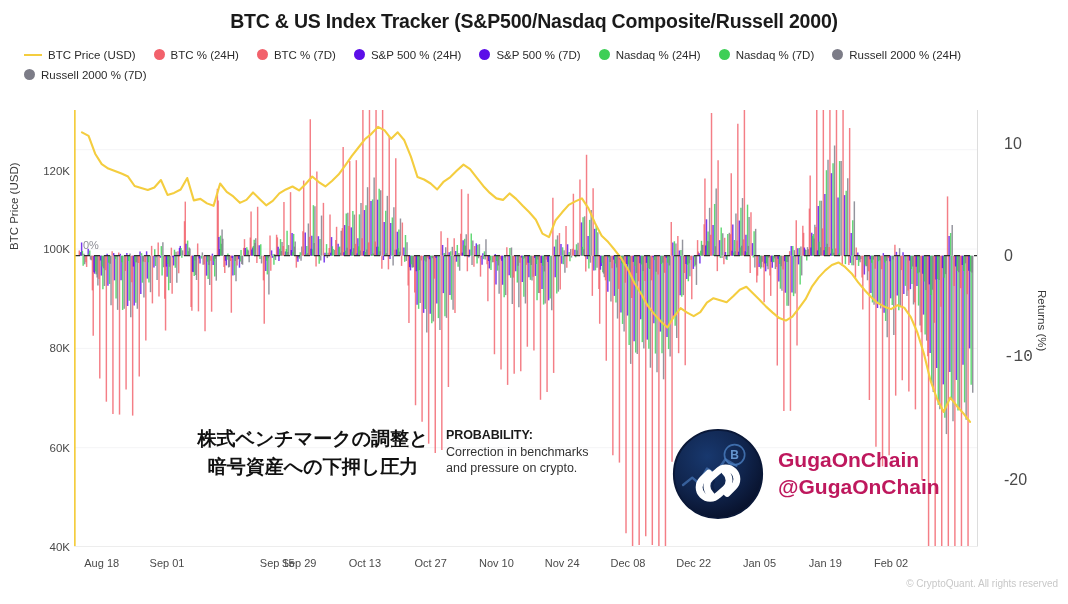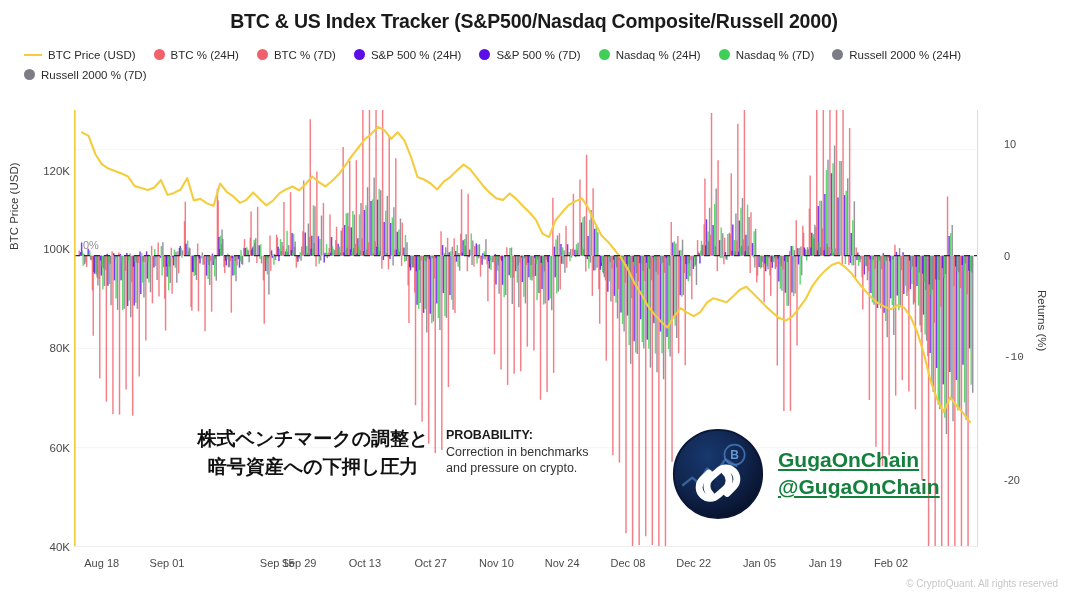--- a/index.html
+++ b/index.html
@@ -91,21 +91,21 @@
     color: #4a4a4a;
     transform: translateY(-50%);
   }
   #y-left-ticks { position: absolute; left: 24px; top: 0; width: 46px; height: 604px; }
 
   #y-right-ticks { position: absolute; left: 1004px; top: 0; width: 50px; height: 604px; }
   .ytick-right {
     position: absolute;
     left: 0;
     text-align: left;
-    font-size: 11px;
+    font-size: 16px;
     color: #4a4a4a;
     transform: translateY(-50%);
   }
 
   #x-ticks { position: absolute; left: 0; top: 557px; width: 1068px; height: 18px; }
   .xtick {
     position: absolute;
     font-size: 11px;
     color: #4a4a4a;
     transform: translateX(-50%);
@@ -172,24 +172,23 @@
     position: absolute;
     left: 672px; top: 428px;
     display: flex;
     align-items: center;
   }
   #brand-logo { width: 92px; height: 92px; flex: none; }
   #brand-text {
     margin-left: 14px;
     font-size: 21px;
     font-weight: bold;
-    color: #15803d;
+    color: #be185d;
     line-height: 1.28;
     white-space: nowrap;
-    text-decoration: underline;
   }
 
   
   #copyright {
     position: absolute;
     right: 10px; top: 578px;
     font-size: 10px;
     color: #c8c8c8;
   }
 </style>

